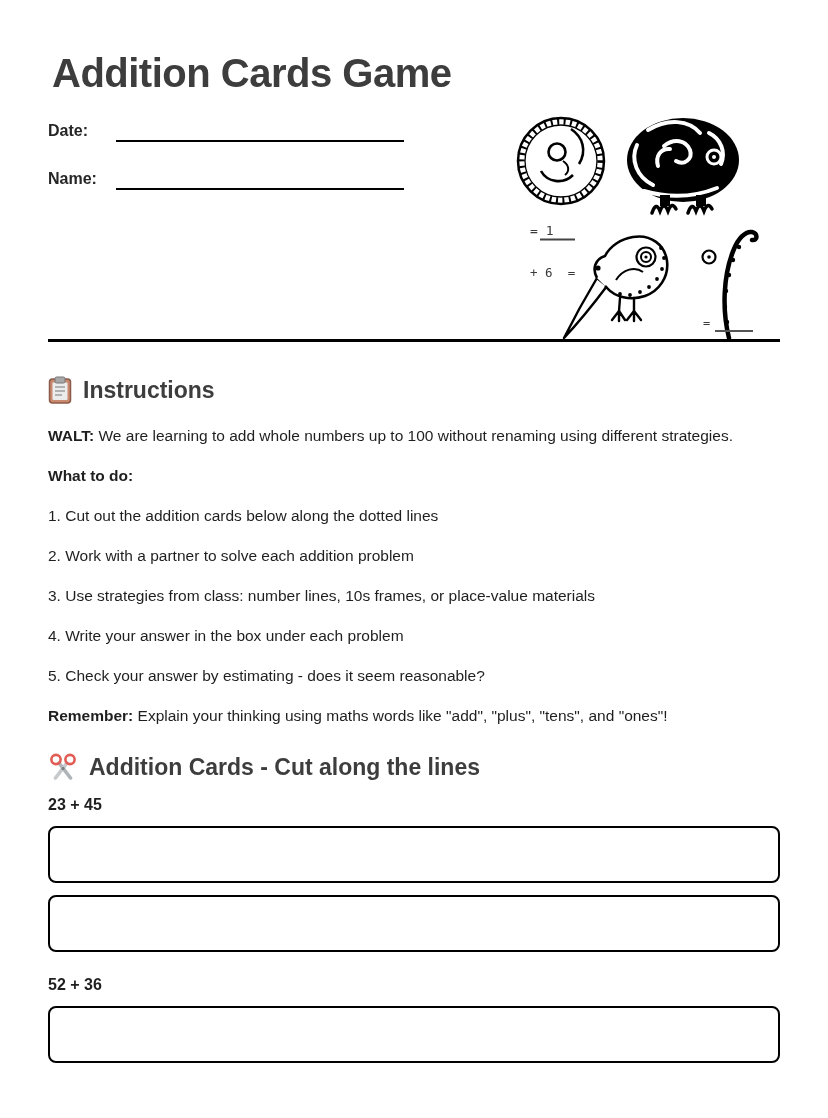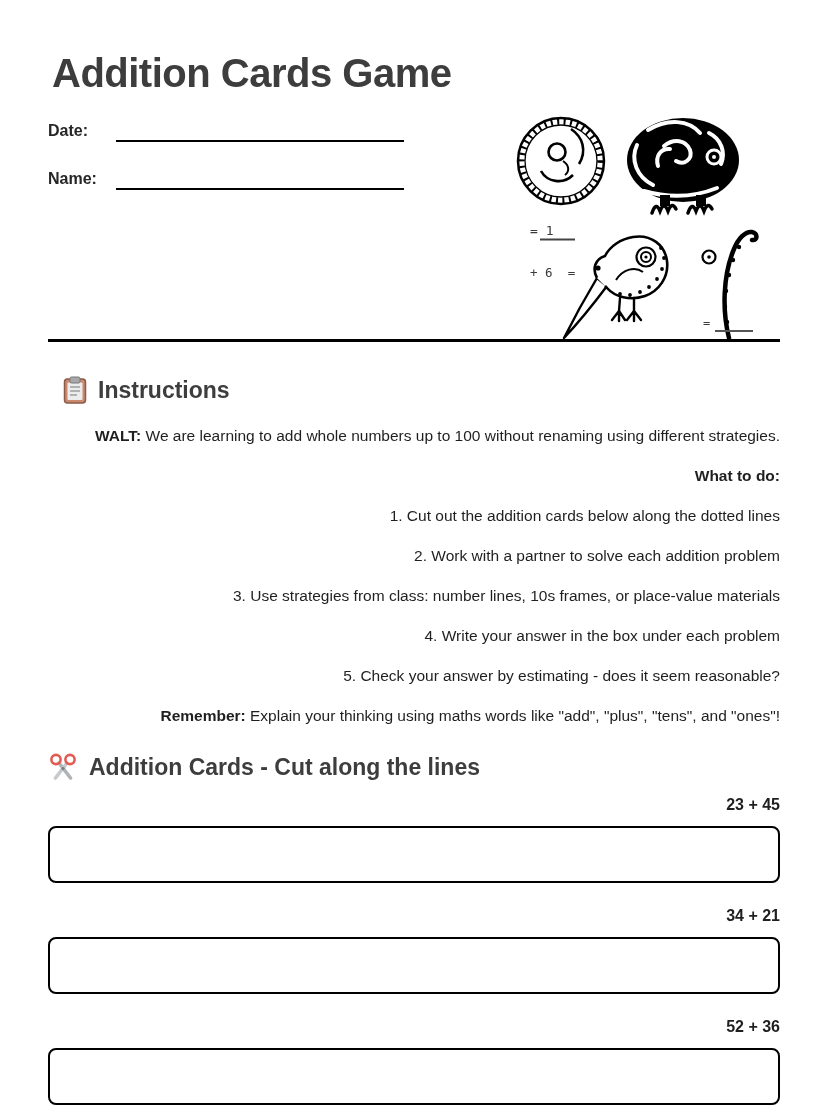--- a/index.html
+++ b/index.html
@@ -24,25 +24,25 @@
   .field-line { width: 288px; border-bottom: 2px solid #000; height: 20px; }
 
   .artwork { position: absolute; left: 513px; top: 55px; width: 272px; height: 245px; }
 
   hr.divider { border: none; border-top: 3px solid #000; margin: 149px 0 0; }
 
   h2.section {
     display: flex; align-items: center; gap: 11px;
     font-size: 23px; line-height: 30px; font-weight: 700; color: #3d3d3d;
   }
-  h2.instructions-heading { margin: 33px 15px 0; align-items: center; }
+  h2.instructions-heading { margin: 33px 0 0; align-items: center; }
   h2.cards-heading { margin: 27px 0 0; }
   h2 .hicon { display: inline-flex; flex: 0 0 auto; }
 
-  p { margin: 22px 0 0; font-size: 15.5px; line-height: 18px; color: #1f1f1f; text-align: right; }
+  p { margin: 22px 0 0; font-size: 15.5px; line-height: 18px; color: #1f1f1f; }
   p strong { font-weight: 700; color: #1f1f1f; }
 
   .problem { margin: 14px 0 0; font-size: 16px; font-weight: 700; color: #1f1f1f; }
   .problem.later { margin-top: 24px; }
   .card-box {
     margin-top: 12px; height: 57px; width: 100%;
     border: 2px solid #000; border-radius: 8px; background: #fff;
   }
 
   .eq-text { font-family: "DejaVu Sans Mono", monospace; fill: #3a3a3a; }
@@ -190,19 +190,18 @@
         <circle cx="22" cy="6.5" r="4.6" fill="none" stroke="#e25c54" stroke-width="2.6"></circle>
         <circle cx="15" cy="15.5" r="1.7" fill="#7d8285"></circle>
       </svg>
     </span>
     <span>Addition Cards - Cut along the lines</span>
   </h2>
 
   <p class="problem">23 + 45</p>
   <div class="card-box"></div>
 
-  <p class="problem later">34 + 21</p>
   <div class="card-box"></div>
 
   <p class="problem later">52 + 36</p>
   <div class="card-box"></div>
 
 </div>
 
 </body></html>

